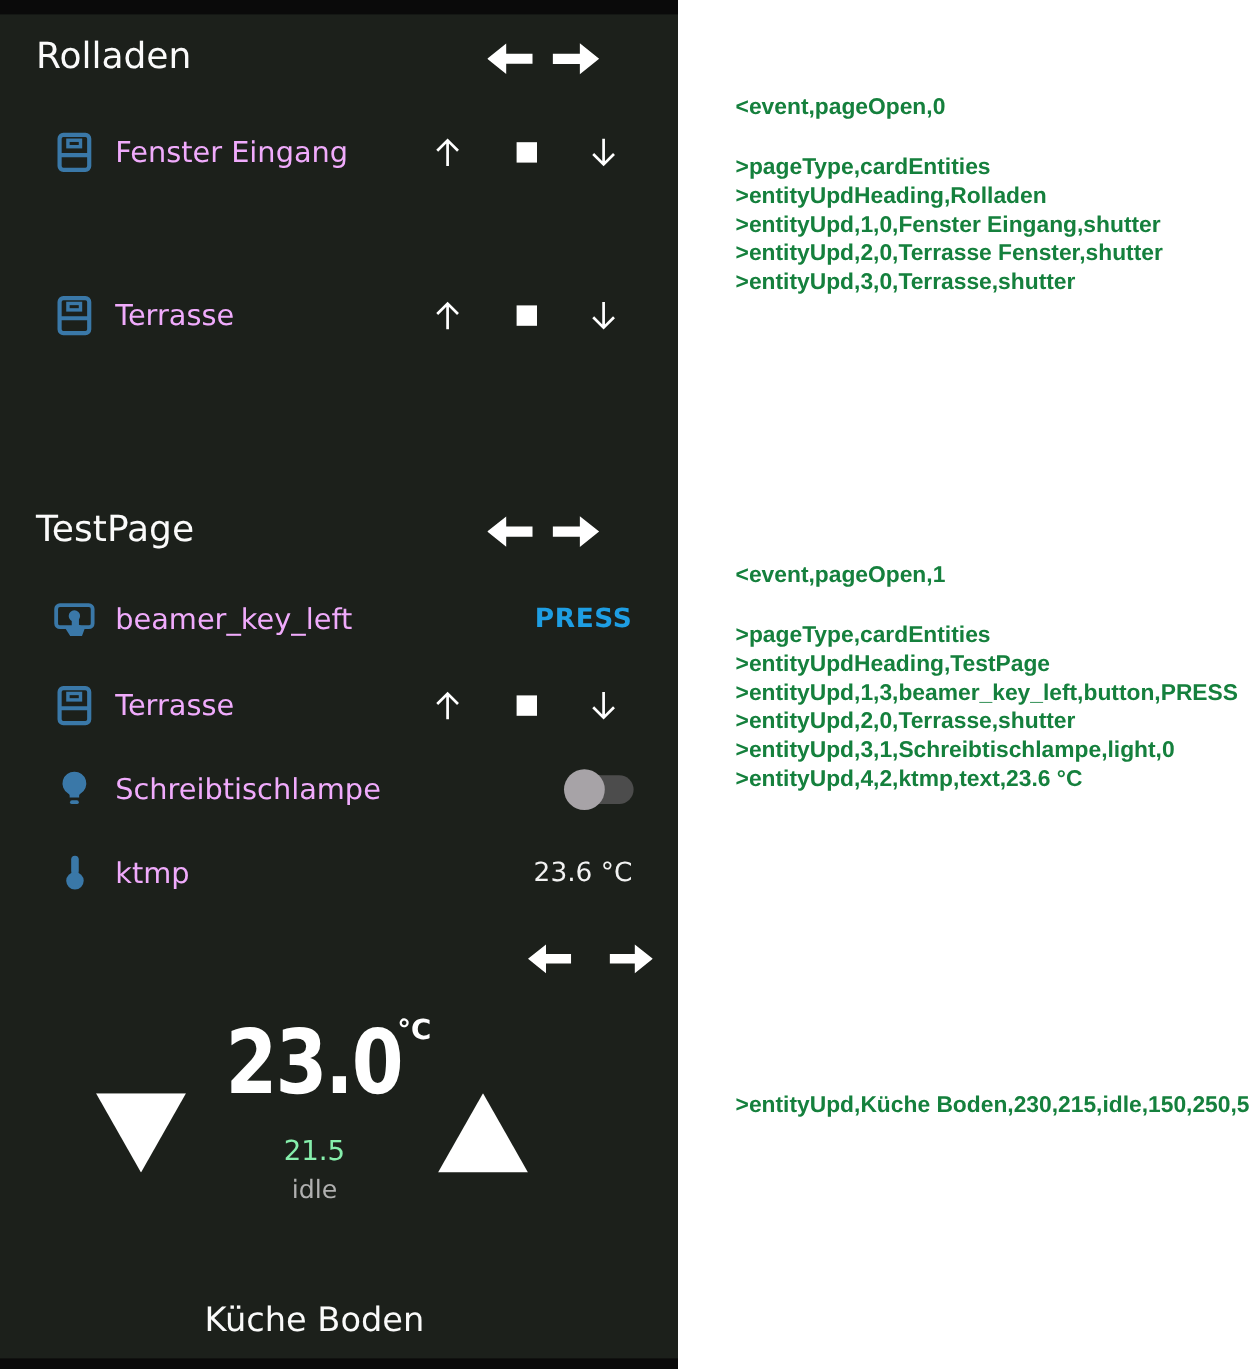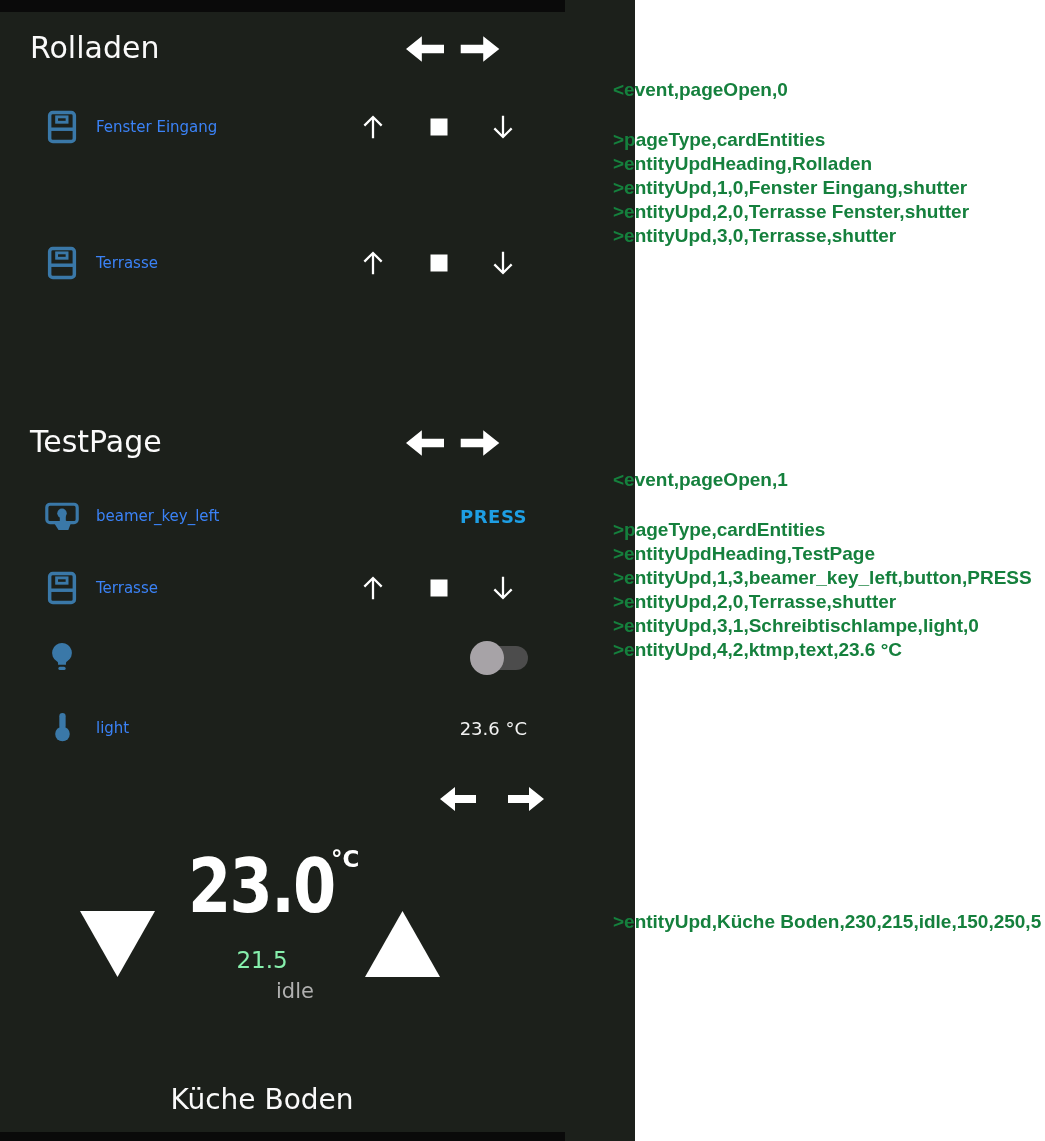--- a/index.html
+++ b/index.html
@@ -1,48 +1,48 @@
 <!DOCTYPE html>
 <html><head>
 <meta charset="utf-8">
 <style>
   html,body{margin:0;padding:0;}
   .stage{position:relative;width:1045px;height:1141px;background:#ffffff;overflow:hidden;
          font-family:"DejaVu Sans",sans-serif;}
   
-  .panel{position:absolute;left:0;top:0;width:635px;height:1141px;background:#1c201b;color:#fff;}
+  .panel{position:absolute;left:0;top:0;width:565px;height:1141px;background:#1c201b;color:#fff;}
   .strip{position:absolute;left:0;width:565px;background:#0a0a0a;}
   .strip.top{top:0;height:12px;}
   .strip.bottom{bottom:0;height:9px;}
   .card{position:absolute;inset:0;}
   .heading{position:absolute;left:30px;font-size:30px;font-weight:400;color:#fafafa;}
   .nav{position:absolute;display:flex;align-items:center;color:#fff;}
   .navbtn{display:inline-flex;}
   .row{position:absolute;left:0;width:565px;height:44px;}
   .eicon{position:absolute;left:42px;top:50%;transform:translateY(-50%);width:40px;height:40px;
          display:flex;align-items:center;justify-content:center;color:#3a78a8;}
-  .elabel{position:absolute;left:96px;top:50%;transform:translateY(-50%);font-size:15px;color:#3b82f6;white-space:nowrap;}
+  .elabel{position:absolute;left:96px;top:50%;transform:translateY(-50%);font-size:24px;color:#f0abfc;white-space:nowrap;}
   .ctl{position:absolute;top:50%;transform:translate(-50%,-50%);color:#fff;display:flex;align-items:center;justify-content:center;}
   .ctl.up{left:373px;} .ctl.stop{left:439px;} .ctl.down{left:503px;}
   .stop-square{width:17px;height:17px;background:#fff;display:block;}
-  .value{position:absolute;right:38px;top:50%;transform:translateY(-50%);font-size:18px;color:#f2f2f2;white-space:nowrap;}
+  .value{position:absolute;right:38px;top:50%;transform:translateY(-50%);font-size:22px;color:#f2f2f2;white-space:nowrap;}
   .press{color:#1e9ee3;font-weight:bold;letter-spacing:.5px;}
   
   .toggle{position:absolute;left:472px;top:50%;transform:translateY(-50%);width:56px;height:24px;}
   .toggle-track{position:absolute;left:0;top:0;width:56px;height:24px;border-radius:12px;background:#4c4c4c;}
   .toggle-knob{position:absolute;left:-2px;top:-5px;width:34px;height:34px;border-radius:50%;background:#a7a3a7;}
   
   .temp-main{position:absolute;left:188px;top:843px;font-size:74px;font-weight:bold;letter-spacing:-2px;
              transform:scaleX(.84);transform-origin:left top;color:#fff;white-space:nowrap;}
   .temp-unit{position:absolute;left:331px;top:846px;font-size:23px;font-weight:bold;color:#fff;}
   .tri{position:absolute;color:#fff;display:flex;}
   .tri.down{left:80px;top:911px;} .tri.up{left:365px;top:911px;}
   .centered{position:absolute;left:262px;transform:translateX(-50%);white-space:nowrap;}
   .setpoint{top:947px;font-size:23px;color:#86efac;}
-  .hvac{top:979px;font-size:21px;color:#b0b0b0;margin-left:33px;}
+  .hvac{top:979px;font-size:21px;color:#b0b0b0;}
   .tname{top:1083px;font-size:28px;color:#fafafa;}
   
   .log-block{position:absolute;left:613px;width:432px;color:#15803d;
              font-family:"Liberation Sans",sans-serif;font-weight:bold;font-size:19px;line-height:24px;
              white-space:nowrap;}
   .log-gap{height:26px;}
   .defs{position:absolute;width:0;height:0;overflow:hidden;}
 </style>
 </head>
 <body>
@@ -198,33 +198,34 @@
             </svg>
           </span>
       </div>
 
       <div class="row" style="top:636px">
         <span class="eicon">
             <svg width="38" height="38">
               <use href="#sym-bulb"></use>
             </svg>
           </span>
+        <span class="elabel">Schreibtischlampe</span>
         <span class="toggle">
           <span class="toggle-track"></span>
           <span class="toggle-knob"></span>
         </span>
       </div>
 
       <div class="row" style="top:706px">
         <span class="eicon">
             <svg width="38" height="38">
               <use href="#sym-thermo"></use>
             </svg>
           </span>
-        <span class="elabel">light</span>
+        <span class="elabel">ktmp</span>
         <span class="value">23.6 °C</span>
       </div>
     </div>
 
     <div class="card">
       <div class="nav" style="left:440px;top:785px;gap:32px">
         <span class="navbtn">
             <svg width="36" height="28">
               <use href="#sym-nav-left"></use>
             </svg>

